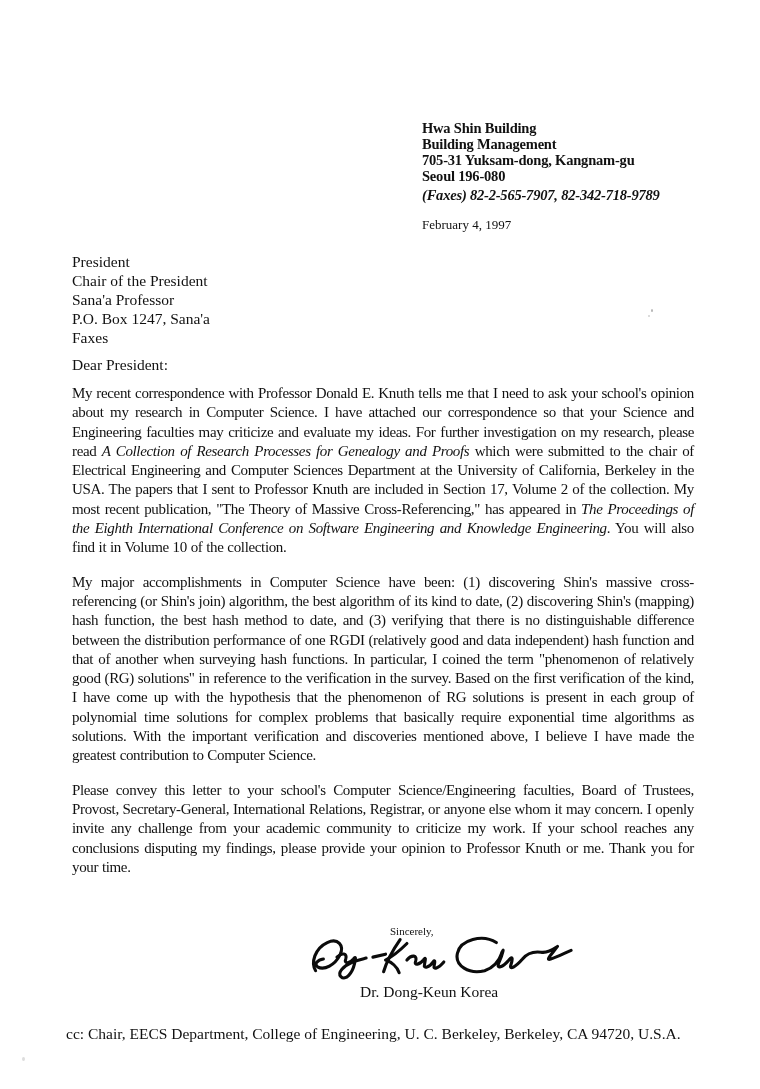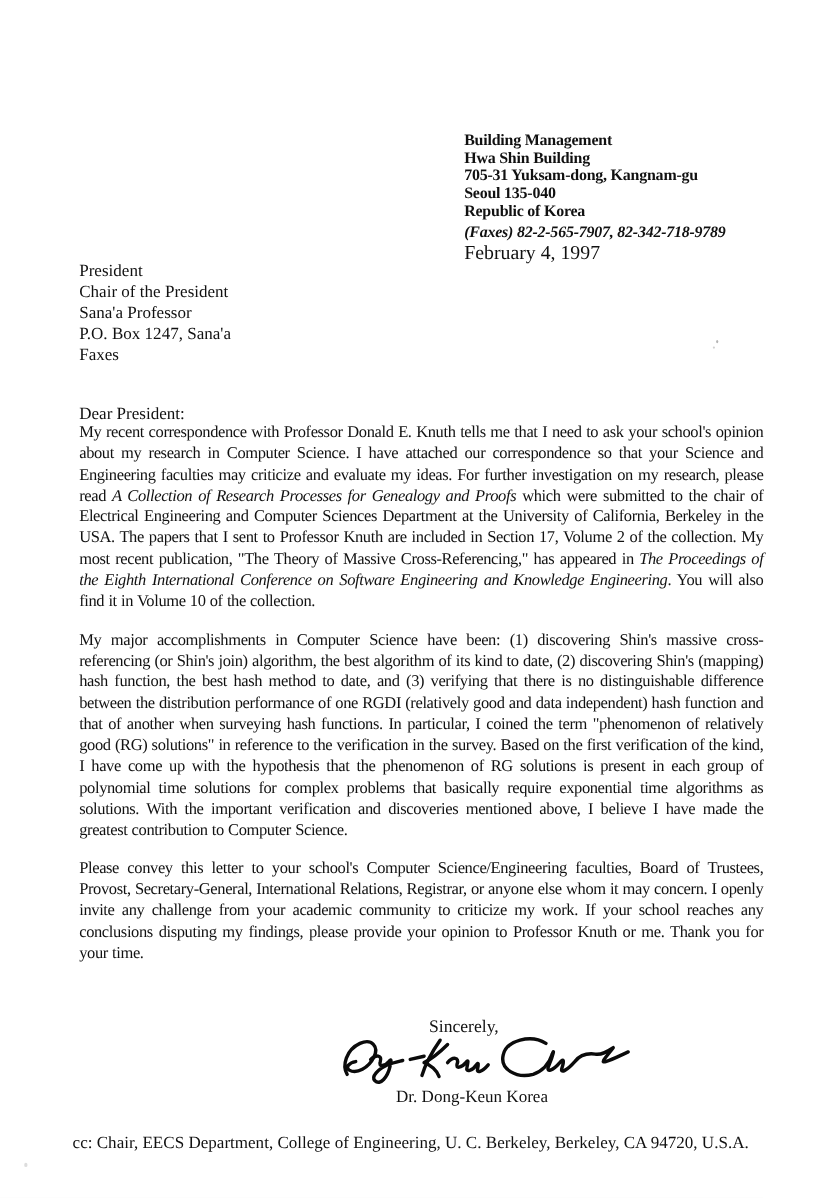--- a/index.html
+++ b/index.html
@@ -26,71 +26,70 @@
   .fax-line {
     font-weight: bold;
     font-style: italic;
     font-size: 14.5px;
     line-height: 16px;
     margin-top: 3px;
     letter-spacing: -0.2px;
     white-space: nowrap;
   }
   .date-line {
-    font-size: 18px;
-    margin-top: 0;
+    font-size: 13px;
+    margin-top: 14px;
     white-space: nowrap;
   }
 
   
-  .recipient { position: absolute; left: 72px; top: 237px; }
+  .recipient { position: absolute; left: 72px; top: 252px; }
   .recipient-line { font-size: 15.5px; line-height: 19px; white-space: nowrap; }
 
   
-  .salutation { position: absolute; left: 72px; top: 368px; font-size: 15.5px; }
+  .salutation { position: absolute; left: 72px; top: 356px; font-size: 15.5px; }
 
   
   .main { position: absolute; left: 72px; top: 384px; width: 622px; }
   .para {
     font-size: 15px;
     line-height: 19.3px;
     text-align: justify;
     letter-spacing: -0.35px;
     word-spacing: 0.4px;
     margin: 0 0 15px 0;
   }
   .seg-italic { font-style: italic; margin-top: 48px; }
 
   
   .closing { margin-top: 4px; }
-  .valediction { font-size: 16px; margin-left: 318px; margin-top: 48px; }
+  .valediction { font-size: 11px; margin-left: 318px; margin-top: 48px; }
   .signature { margin: -2px 0 0 230px; height: 52px; }
   .signature svg { display: block; }
   .signed-name { font-size: 15.5px; margin-left: 288px; margin-top: -4px; }
 
   
   .cc-line { font-size: 15.5px; margin-left: -6px; margin-top: 24px; white-space: nowrap; }
 
   
   .speck { position: absolute; background: #777; border-radius: 50%; }
   .speck-1 { left: 651px; top: 309px; width: 2px; height: 3px; opacity: .55; }
   .speck-1b { left: 648px; top: 315px; width: 2px; height: 2px; opacity: .35; }
   .speck-2 { left: 22px; top: 1057px; width: 3px; height: 4px; opacity: .25; }
 </style>
 </head>
 <body>
 
 <div class="page">
 
   <div class="sender">
+    <div class="sender-line">Hwa Shin Building</div>
     <div class="sender-line">Building Management</div>
-    <div class="sender-line">Hwa Shin Building</div>
     <div class="sender-line">705-31 Yuksam-dong, Kangnam-gu</div>
-    <div class="sender-line">Seoul 135-040</div>
-    <div class="sender-line">Republic of Korea</div>
+    <div class="sender-line">Seoul 196-080</div>
     <div class="fax-line">(Faxes)   82-2-565-7907,   82-342-718-9789</div>
     <div class="date-line">February 4, 1997</div>
   </div>
 
   <div class="recipient">
     <div class="recipient-line">President</div>
     <div class="recipient-line">Chair of the President</div>
     <div class="recipient-line">Sana'a Professor</div>
     <div class="recipient-line">P.O. Box 1247, Sana'a</div>
     <div class="recipient-line">Faxes</div>

